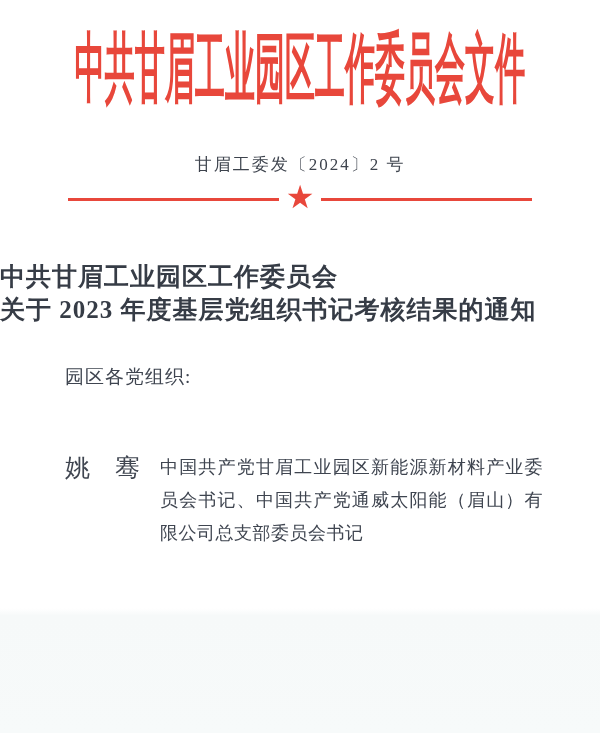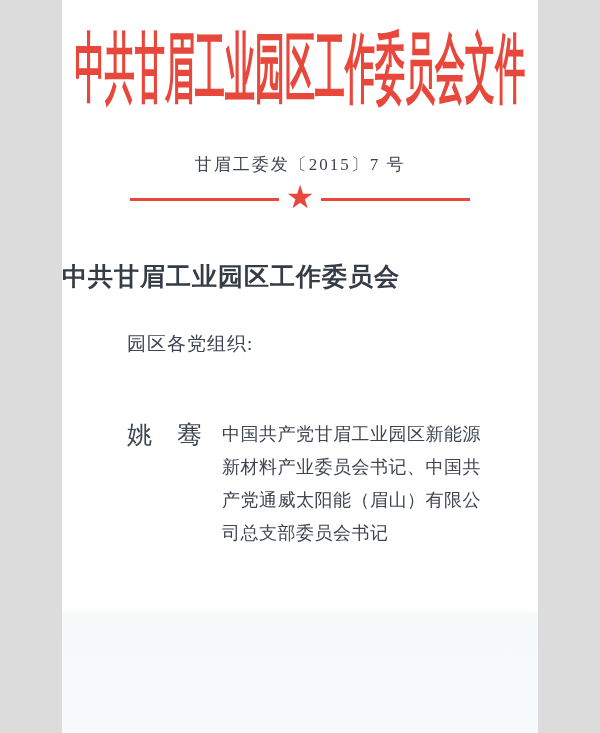--- a/index.html
+++ b/index.html
@@ -2,21 +2,21 @@
 <html><head>
 <meta charset="utf-8">
 <style>
   html, body { margin: 0; padding: 0; }
   body {
     background: #dcdcdc;
     font-family: "Liberation Serif", "DejaVu Serif", serif;
   }
   .page {
     position: relative;
-    width: 476px;
+    width: 600px;
     height: 733px;
     margin: 0 auto;
     overflow: hidden;
     background: linear-gradient(180deg, #ffffff 0%, #ffffff 83%, #f6f9f9 84%, #f7fafa 100%);
   }
   
   .header {
     position: relative;
     height: 78px;
     margin-top: 30px;
@@ -118,30 +118,31 @@
 </style>
 </head>
 <body>
 
 <div class="page">
 
   <div class="header">
     <div class="header-title">中共甘眉工业园区工作委员会文件</div>
   </div>
 
-  <div class="doc-number">甘眉工委发〔2015〕7 号</div>
+  <div class="doc-number">甘眉工委发〔2024〕2 号</div>
 
   <div class="divider">
     <div class="rule"></div>
     <div class="star">★</div>
     <div class="rule"></div>
   </div>
 
   <div class="doc-title">
     <div>中共甘眉工业园区工作委员会</div>
+    <div>关于 2023 年度基层党组织书记考核结果的通知</div>
   </div>
 
   <div class="body-text salutation">园区各党组织:</div>
 
 
 
   <div class="entry">
     <div class="entry-name">姚　骞</div>
     <div class="entry-desc">中国共产党甘眉工业园区新能源新材料产业委员会书记、中国共产党通威太阳能（眉山）有限公司总支部委员会书记</div>
   </div>

